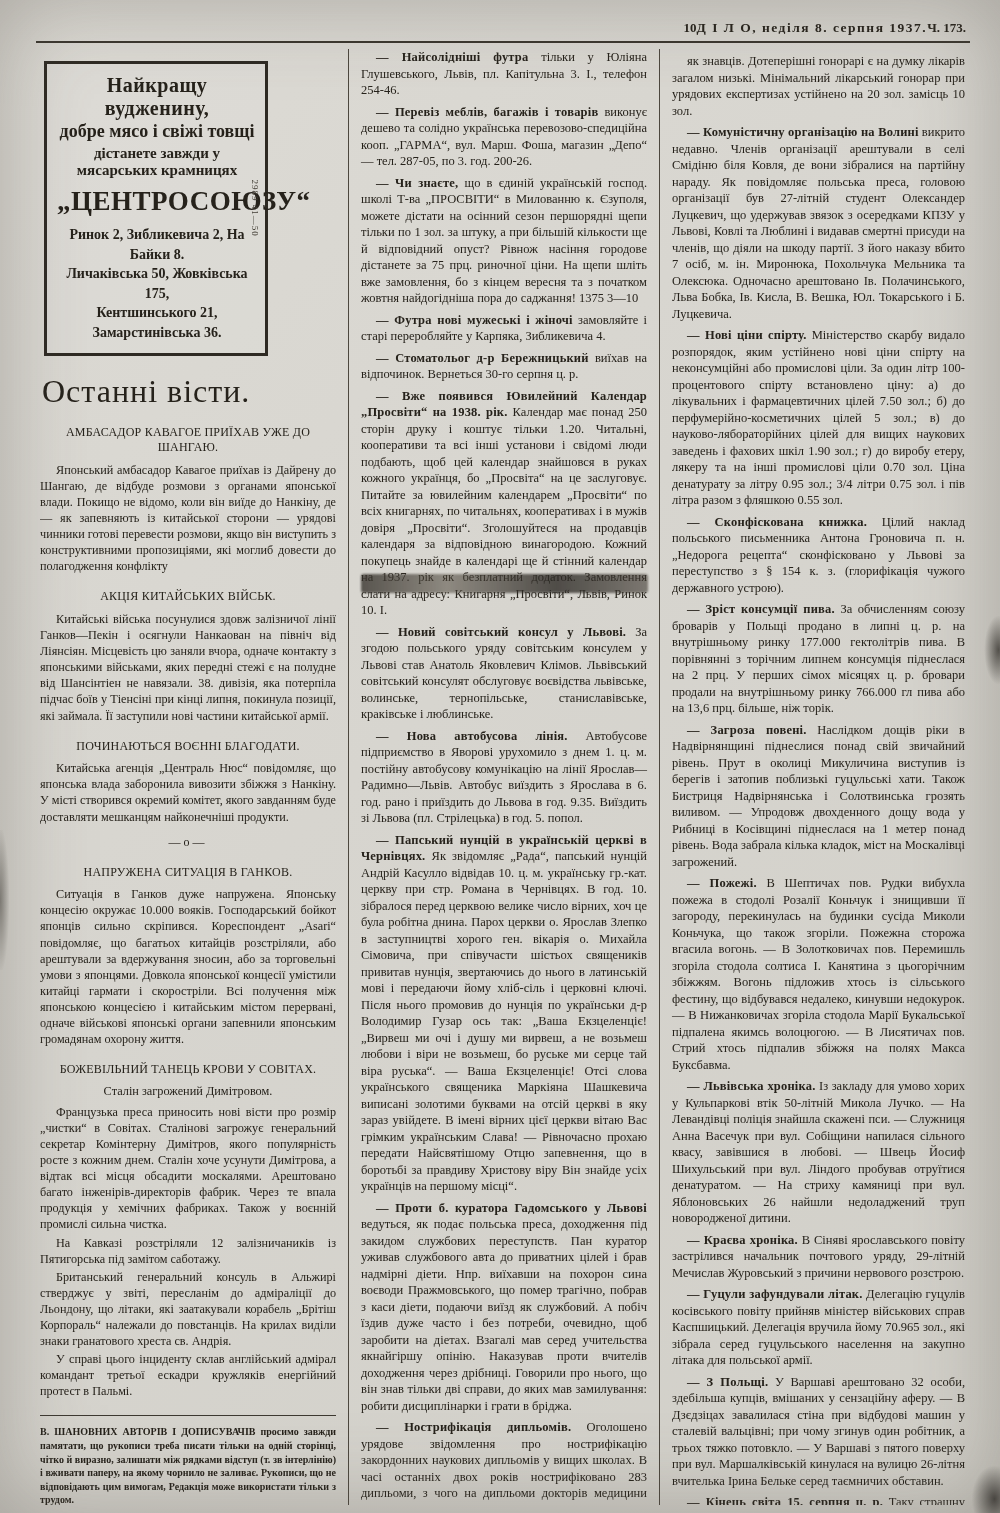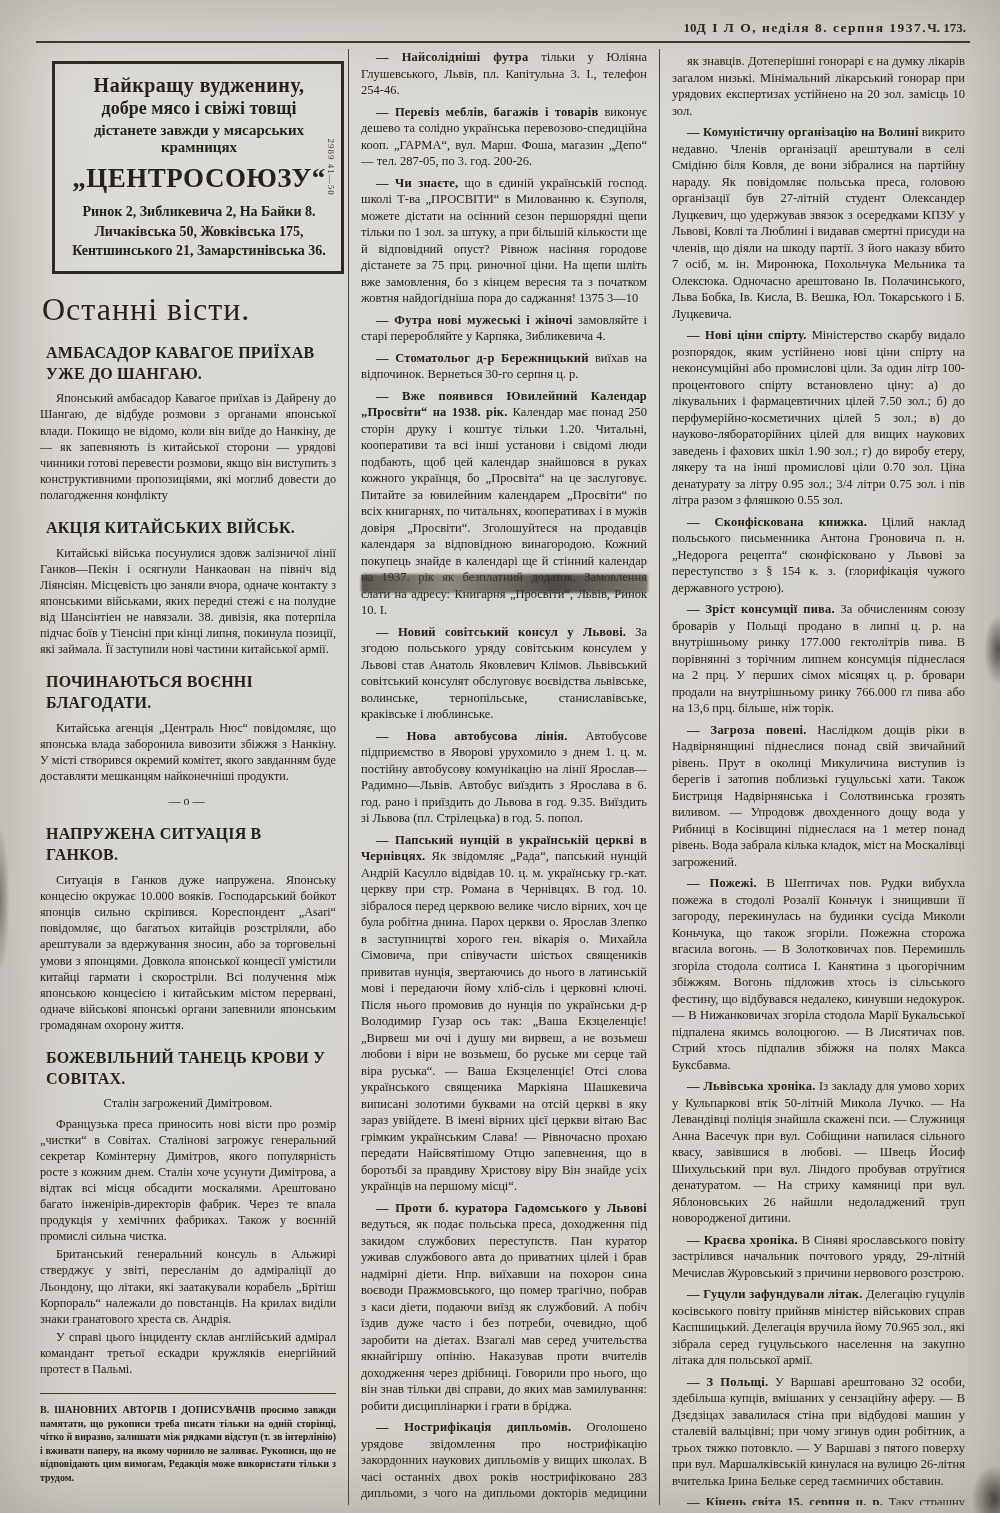--- a/index.html
+++ b/index.html
@@ -29,41 +29,41 @@
   .columns { display: flex; padding: 6px 35px 0 40px; height: 1462px; }
   .col { overflow: hidden; height: 100%; }
   .col-left  { width: 308px; padding-right: 12px; }
   .vrule { width: 1px; background: #4c473e; }
   .col-mid   { width: 310px; padding: 0 12px; }
   .col-right { width: 305px; padding-left: 12px; }
 
   
   .ad-box {
     border: 3px solid #2e2a23;
-    width: 292px;
-    margin: 12px auto 16px 12px;
+    width: 224px;
+    margin: 12px auto 16px 4px;
     padding: 10px 8px 10px 10px;
     text-align: center;
     position: relative;
     background: rgba(255,255,255,0.05);
   }
   .ad-l1 { font-size: 20px; font-weight: bold; letter-spacing: 0.5px; }
   .ad-l2 { font-size: 18px; font-weight: bold; margin-top: 1px; }
   .ad-l3 { font-size: 15px; font-weight: bold; margin-top: 3px; }
   .ad-brand { font-size: 27px; font-weight: bold; letter-spacing: 0.5px; margin: 7px 0 8px; white-space: nowrap; }
   .ad-addr { font-size: 14px; font-weight: bold; line-height: 1.4; }
   .ad-vert {
     position: absolute; right: 5px; top: 50%; transform: translateY(-50%);
     writing-mode: vertical-rl; font-size: 9px; letter-spacing: 1px; color: #413d34;
   }
 
   
   .last-title { font-size: 32px; font-weight: 400; letter-spacing: 1px; margin: 17px 0 8px 2px; }
   .art-head {
-    font-size: 16px; font-weight: bold; 
+    font-size: 12px; font-weight: normal; text-align: center;
     margin: 15px 6px 6px; line-height: 1.3; letter-spacing: 0.2px;
   }
   .art-subhead { font-size: 12.3px; font-weight: normal; text-align: center; margin: 0 0 5px; }
   .para { font-size: 12.2px; line-height: 1.32; text-align: justify; text-indent: 16px; margin: 0 0 2px; }
   .sep-o { text-align: center; font-size: 12px; letter-spacing: 3px; margin: 10px 0 0; }
   .notice { border-top: 1.5px solid #3d3931; margin-top: 16px; padding-top: 9px; }
   .notice p { font-size: 10px; font-weight: bold; line-height: 1.36; text-align: justify; margin: 0; }
 
   
   .novynky-wrap { margin: 2px 0 12px; }
@@ -168,20 +168,21 @@
             <div>
               <p class="para">Ситуація в Ганков дуже напружена. Японську концесію окружає 10.000 вояків. Господарський бойкот японців сильно скріпився. Кореспондент „Asari“ повідомляє, що багатьох китайців розстріляли, або арештували за вдержування зносин, або за торговельні умови з японцями. Довкола японської концесії умістили китайці гармати і скоростріли. Всі получення між японською концесією і китайським містом перервані, одначе військові японські органи запевнили японським громадянам охорону життя.</p>
             </div>
           </article>
 
           <article>
             <h2 class="art-head">БОЖЕВІЛЬНИЙ ТАНЕЦЬ КРОВИ У СОВІТАХ.</h2>
             <h3 class="art-subhead">Сталін загрожений Димітровом.</h3>
             <div>
               <p class="para">Французька преса приносить нові вісти про розмір „чистки“ в Совітах. Сталінові загрожує генеральний секретар Комінтерну Димітров, якого популярність росте з кожним днем. Сталін хоче усунути Димітрова, а відтак всі місця обсадити москалями. Арештовано багато інженірів-директорів фабрик. Через те впала продукція у хемічних фабриках. Також у воєнній промислі сильна чистка.</p>
+              <p class="para">На Кавказі розстріляли 12 залізничаників із Пятигорська під замітом саботажу.</p>
             </div>
           </article>
 
           <article>
 
             <div>
               <p class="para">Британський генеральний консуль в Альжирі стверджує у звіті, пересланім до адміраліції до Льондону, що літаки, які заатакували корабель „Брітіш Корпораль“ належали до повстанців. На крилах виділи знаки гранатового хреста св. Андрія.</p>
               <p class="para">У справі цього інциденту склав англійський адмірал командант третьої ескадри кружляків енергійний протест в Пальмі.</p>
             </div>
           </article>

